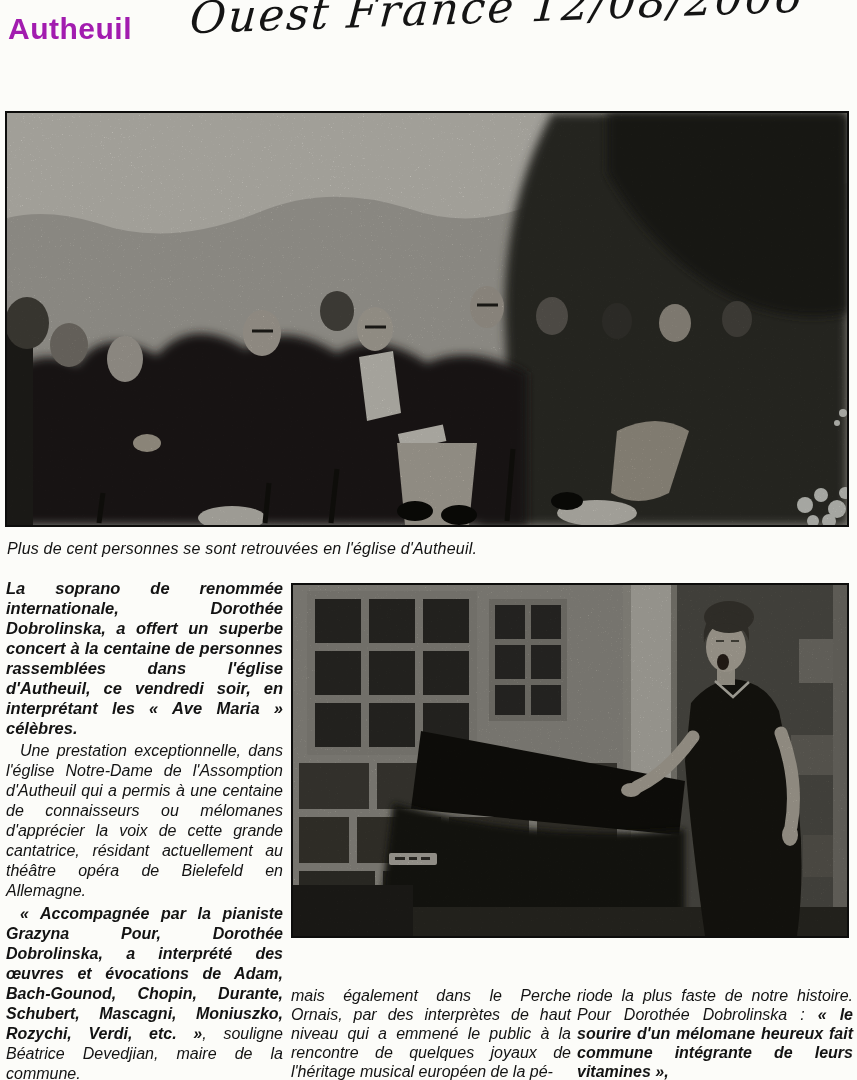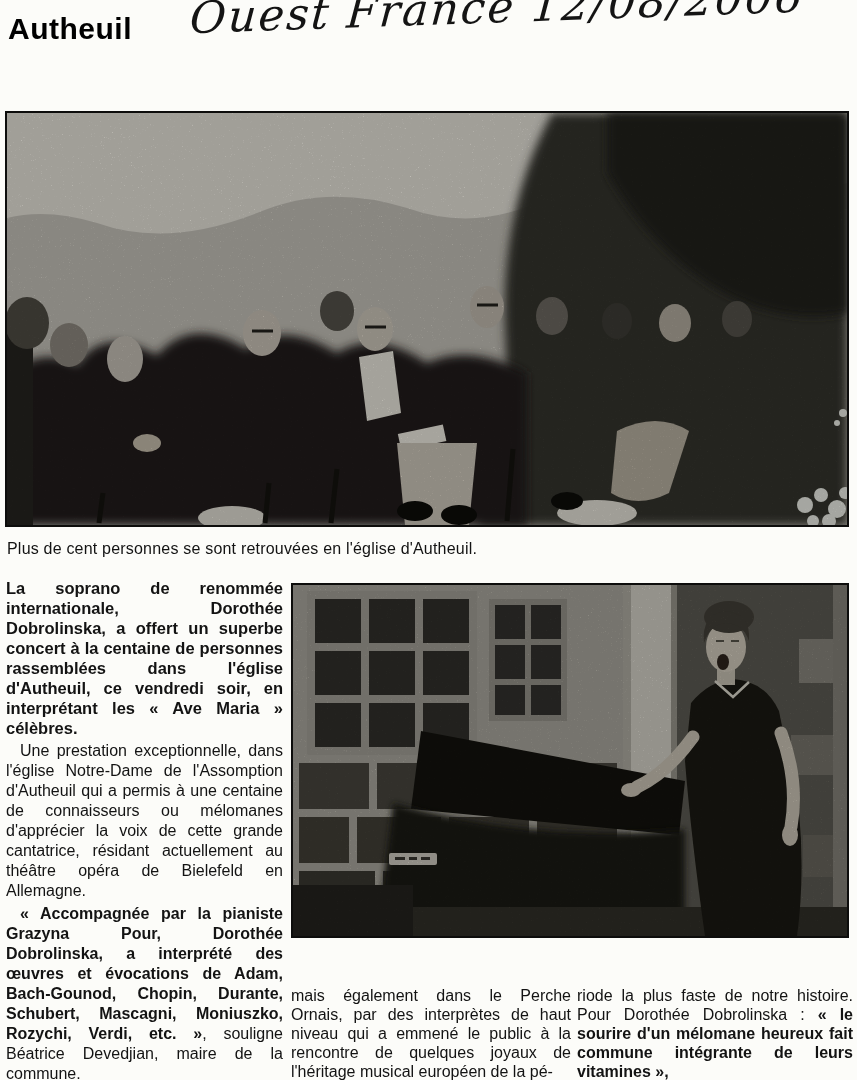--- a/index.html
+++ b/index.html
@@ -3,43 +3,43 @@
 <meta charset="utf-8">
 <style>
   html,body{margin:0;padding:0;background:#8a8a8a;}
   .page{
     position:relative;width:857px;height:1080px;margin:0 auto;
     background:#fcfcf9;overflow:hidden;
     font-family:"Liberation Sans",sans-serif;color:#121212;
   }
   .section-label{
     position:absolute;left:8px;top:12px;
-    font-size:30px;font-weight:bold;letter-spacing:.5px;color:#000000;
+    font-size:30px;font-weight:bold;letter-spacing:.5px;color:#a21caf;
   }
   .handwriting{
     position:absolute;left:192px;top:-8px;white-space:nowrap;
     font-family:"DejaVu Serif",serif;font-style:italic;
     font-size:44px;color:#141414;letter-spacing:2px;
     transform:rotate(-2deg) skewX(-6deg);transform-origin:left top;
   }
   .headline-wrap{position:absolute;left:5px;top:54px;width:848px;height:50px;overflow:hidden;}
   .headline{
     display:inline-block;white-space:nowrap;
     font-size:38px;font-weight:bold;letter-spacing:-0.5px;color:#070707;
     transform-origin:left center;
   }
   .photo{position:absolute;border:2px solid #0d0d0c;background:#c8c5bc;overflow:hidden;}
   .photo1{left:5px;top:111px;width:840px;height:412px;}
   .photo2{left:291px;top:583px;width:554px;height:351px;}
   .photo svg{display:block;width:100%;height:100%;}
-  .caption{position:absolute;font-size:16px;color:#131313;letter-spacing:.2px;}
+  .caption{position:absolute;font-style:italic;font-size:16px;color:#131313;letter-spacing:.2px;}
   .cap1{left:7px;top:540px;width:700px;}
   .cap2{left:293px;top:950px;width:560px;}
   .col{position:absolute;text-align:justify;font-size:16px;line-height:19.5px;color:#131313;}
-  .col p{margin:0 0 3px 0;text-indent:14px;}
+  .col p{margin:0 0 3px 0;text-indent:14px;font-style:italic;}
   .col p.lead{font-weight:bold;text-indent:0;font-size:16.5px;}
   .col p.first{text-indent:0;}
   .col1{left:6px;top:578px;width:277px;line-height:20px;}
   .col2{left:291px;top:986px;width:280px;line-height:19px;}
   .col3{left:577px;top:986px;width:276px;line-height:19px;}
   .bold{font-weight:bold;}
 </style>
 </head>
 <body>
 

